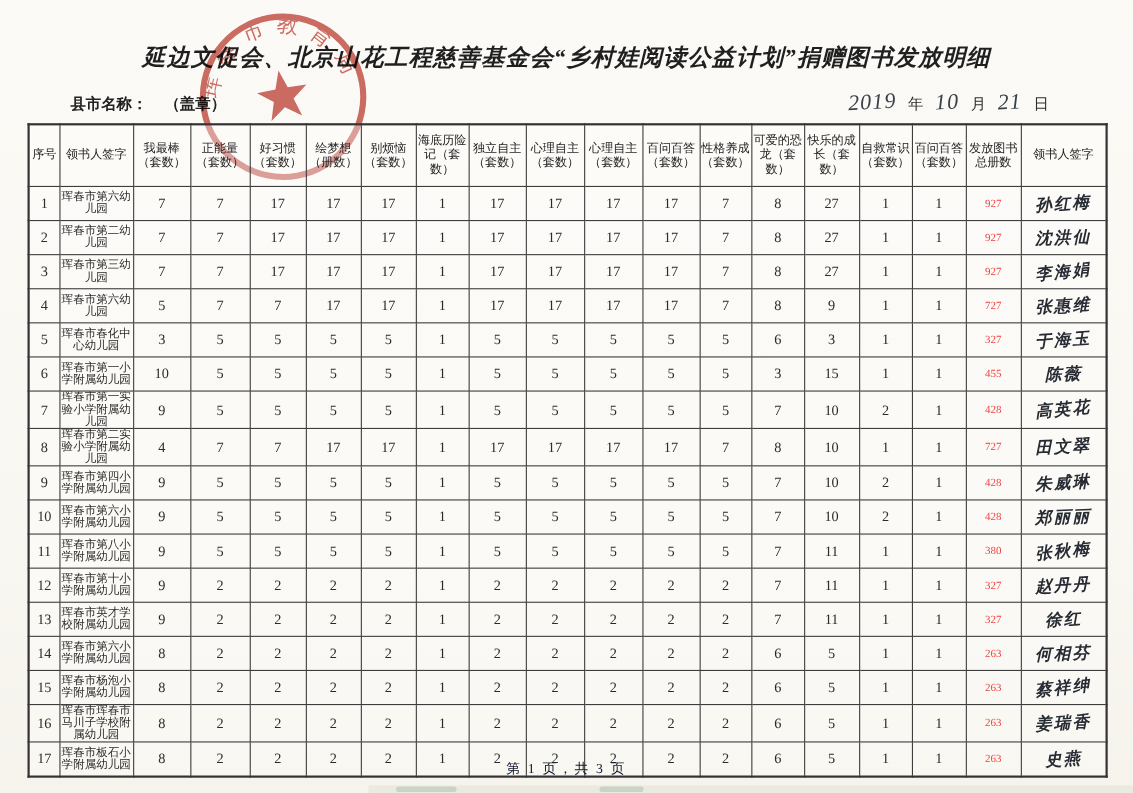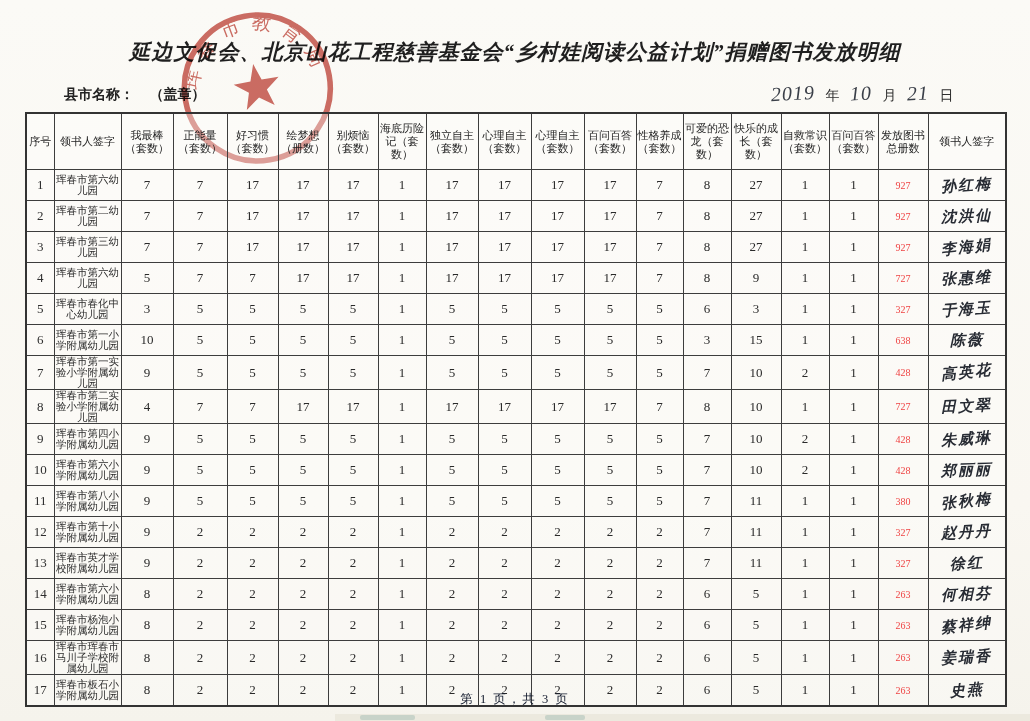--- a/index.html
+++ b/index.html
@@ -241,21 +241,21 @@
         <td class="c-val">1</td>
         <td class="c-val">5</td>
         <td class="c-val">5</td>
         <td class="c-val">5</td>
         <td class="c-val">5</td>
         <td class="c-val">5</td>
         <td class="c-val">3</td>
         <td class="c-val">15</td>
         <td class="c-val">1</td>
         <td class="c-val">1</td>
-        <td class="c-total">638</td>
+        <td class="c-total">455</td>
         <td class="c-sig"><span class="sig" style="transform: rotate(-2deg);">陈薇</span></td>
       </tr>
       <tr>
         <td class="c-serial">7</td>
         <td class="c-name">珲春市第一实验小学附属幼儿园</td>
         <td class="c-val">9</td>
         <td class="c-val">5</td>
         <td class="c-val">5</td>
         <td class="c-val">5</td>
         <td class="c-val">5</td>

